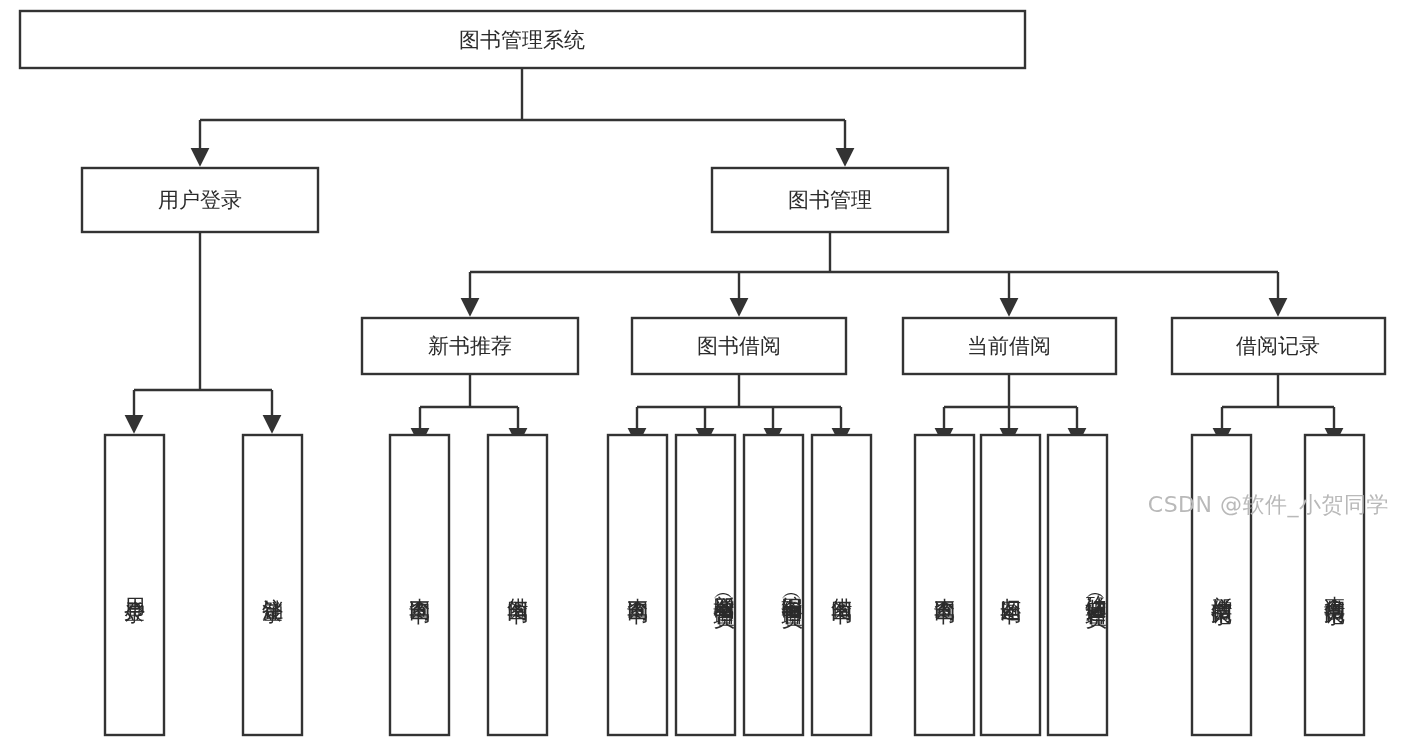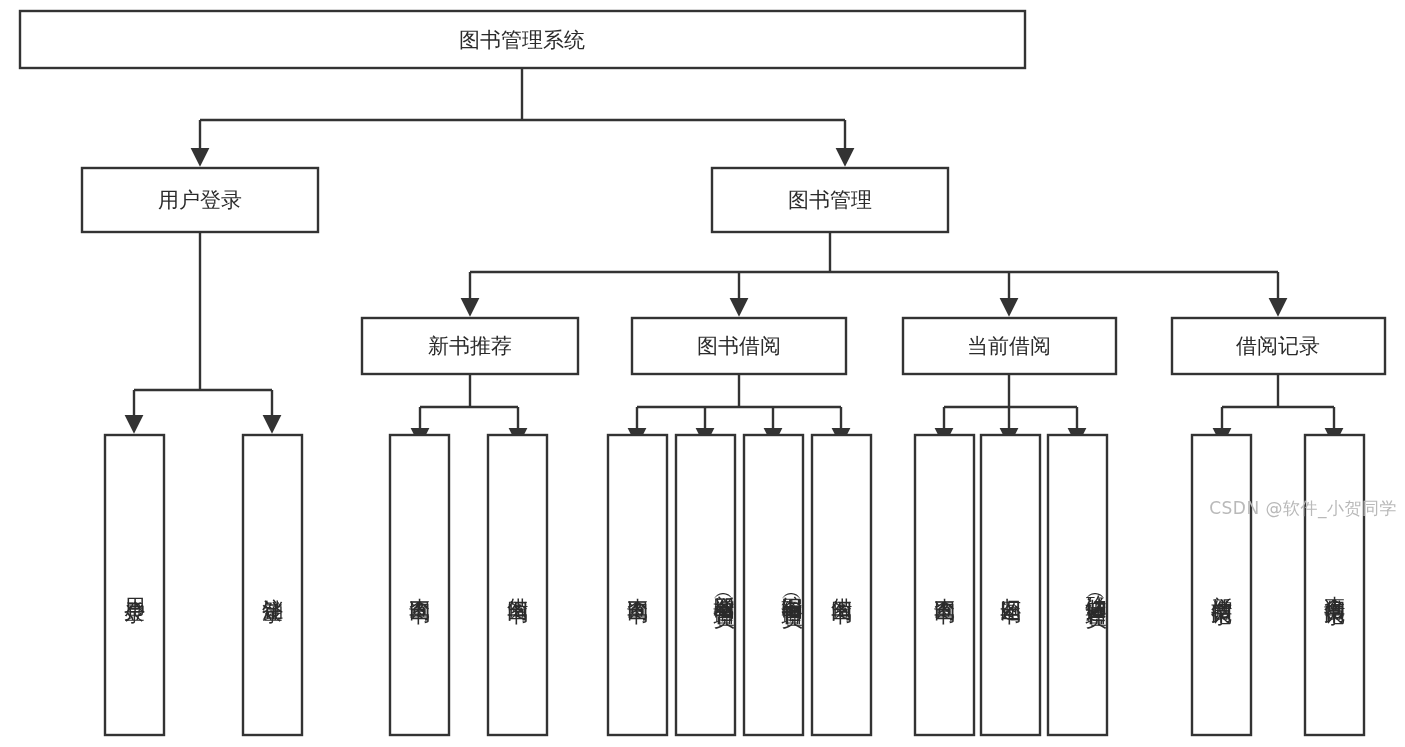--- a/index.html
+++ b/index.html
@@ -61,24 +61,24 @@
     align-items: flex-start;
     justify-content: center;
     pointer-events: none;
     white-space: nowrap;
   }
   .leaf-label.centered {
     align-items: center;
   }
   #watermark {
     position: absolute;
-    right: 8px;
+    right: 16px;
     bottom: 4px;
     font-family: "DejaVu Sans", "Liberation Sans", sans-serif;
-    font-size: 17px;
+    font-size: 22px;
     color: #b9b9b9;
     letter-spacing: 0.5px;
     white-space: nowrap;
   }
 </style>
 </head>
 <body>
 
 <div id="diagram-root">
 

